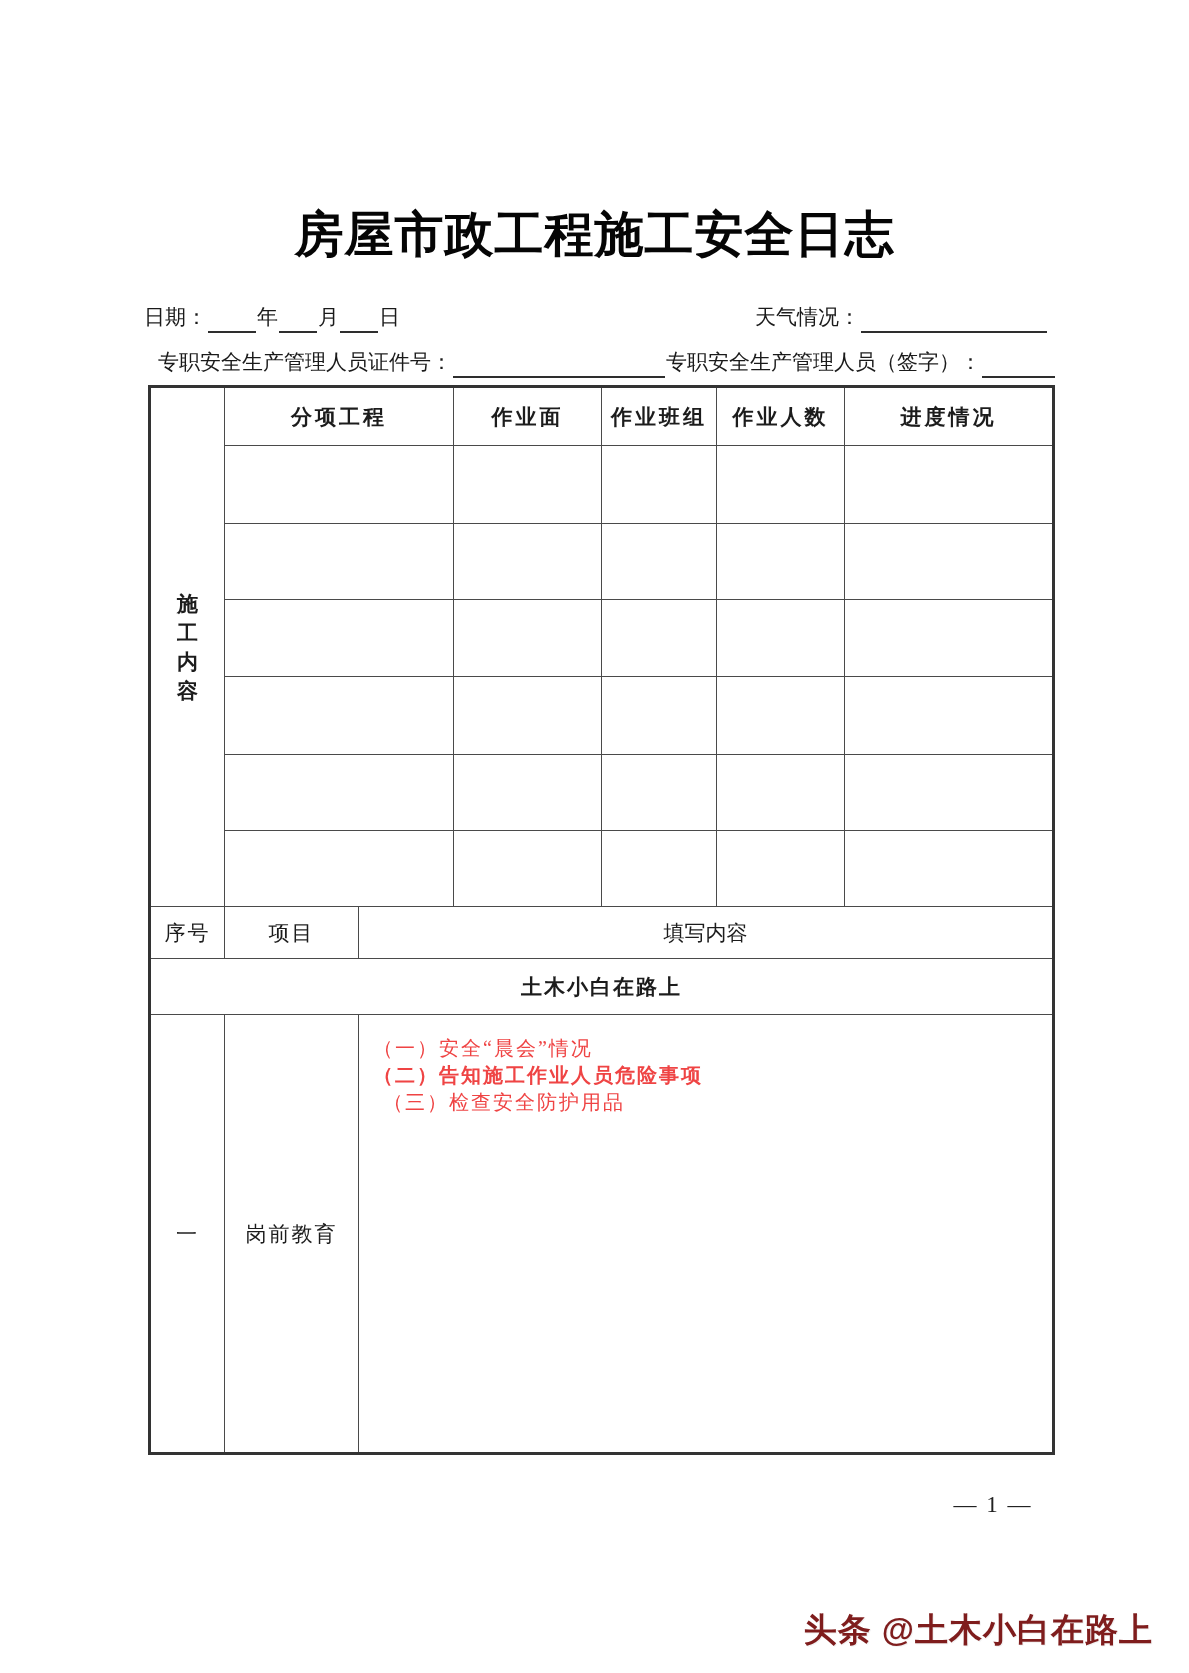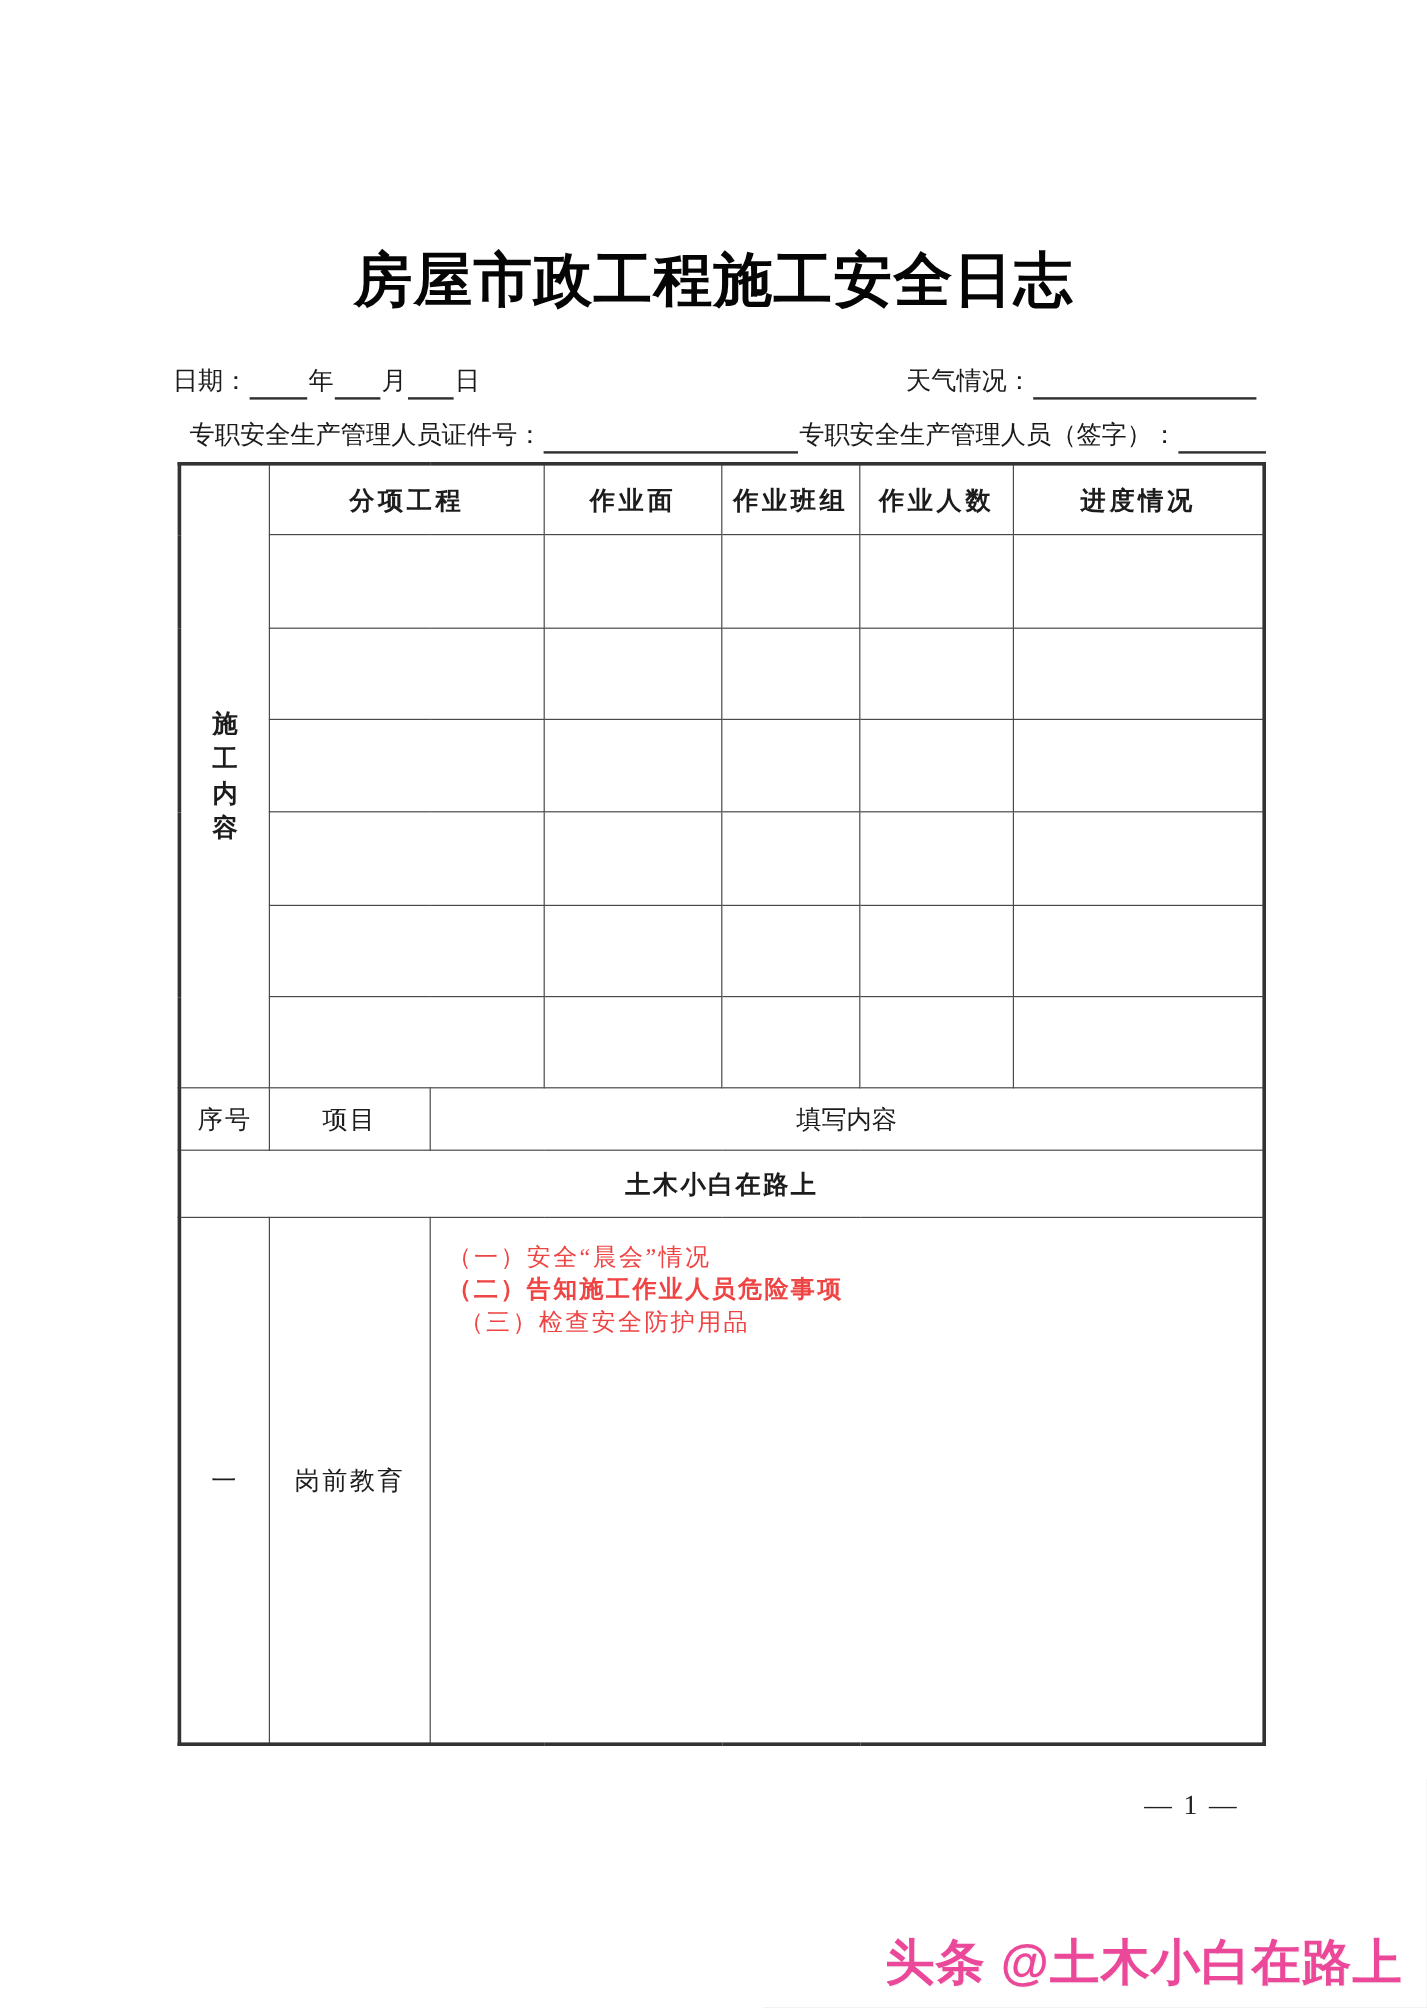--- a/index.html
+++ b/index.html
@@ -97,26 +97,26 @@
   .ci-3{margin-top:124px;margin-left:10px;}
 
   .page-number{
     position:absolute;top:1492px;left:903px;width:180px;
     text-align:center;
     font-size:23px;
     letter-spacing:2px;
     color:#222;
   }
   .watermark{
-    position:absolute;top:1608px;right:20px;
-    font-family:"Liberation Sans","DejaVu Sans",sans-serif;
-    font-weight:700;
-    font-size:41px;
+    position:absolute;top:1608px;right:36px;
+    font-family:"Liberation Sans","DejaVu Sans",sans-serif;
+    font-weight:700;
+    font-size:33px;
     letter-spacing:1px;
-    color:#ec4899;
+    color:#7f1d1d;
     text-shadow:1px 1px 0 #f2f2f2;
     white-space:nowrap;
   }
 </style>
 </head>
 <body>
 
 <div class="page">
 
   <div class="doc-title">房屋市政工程施工安全日志</div>

